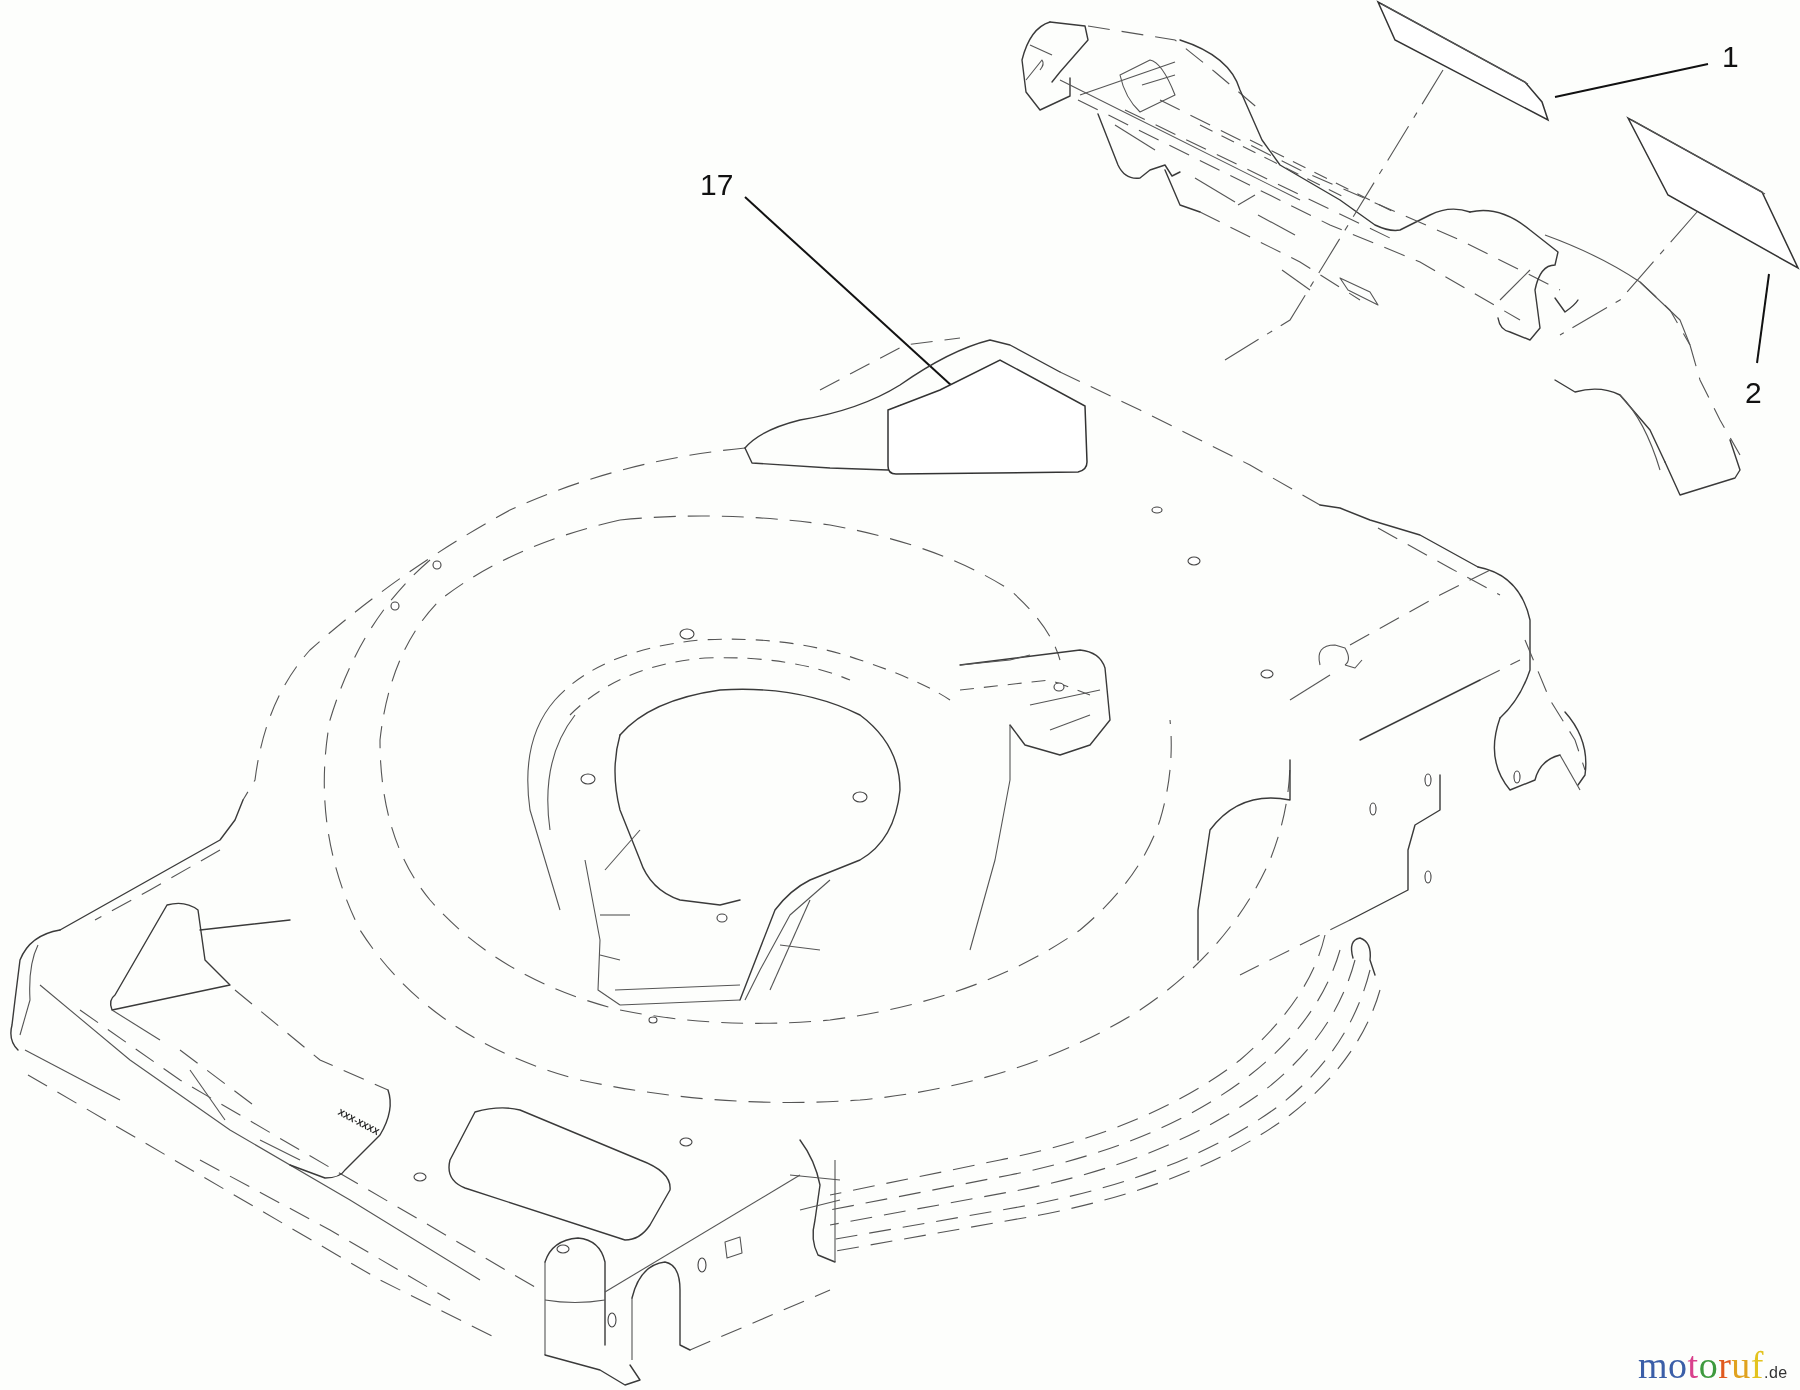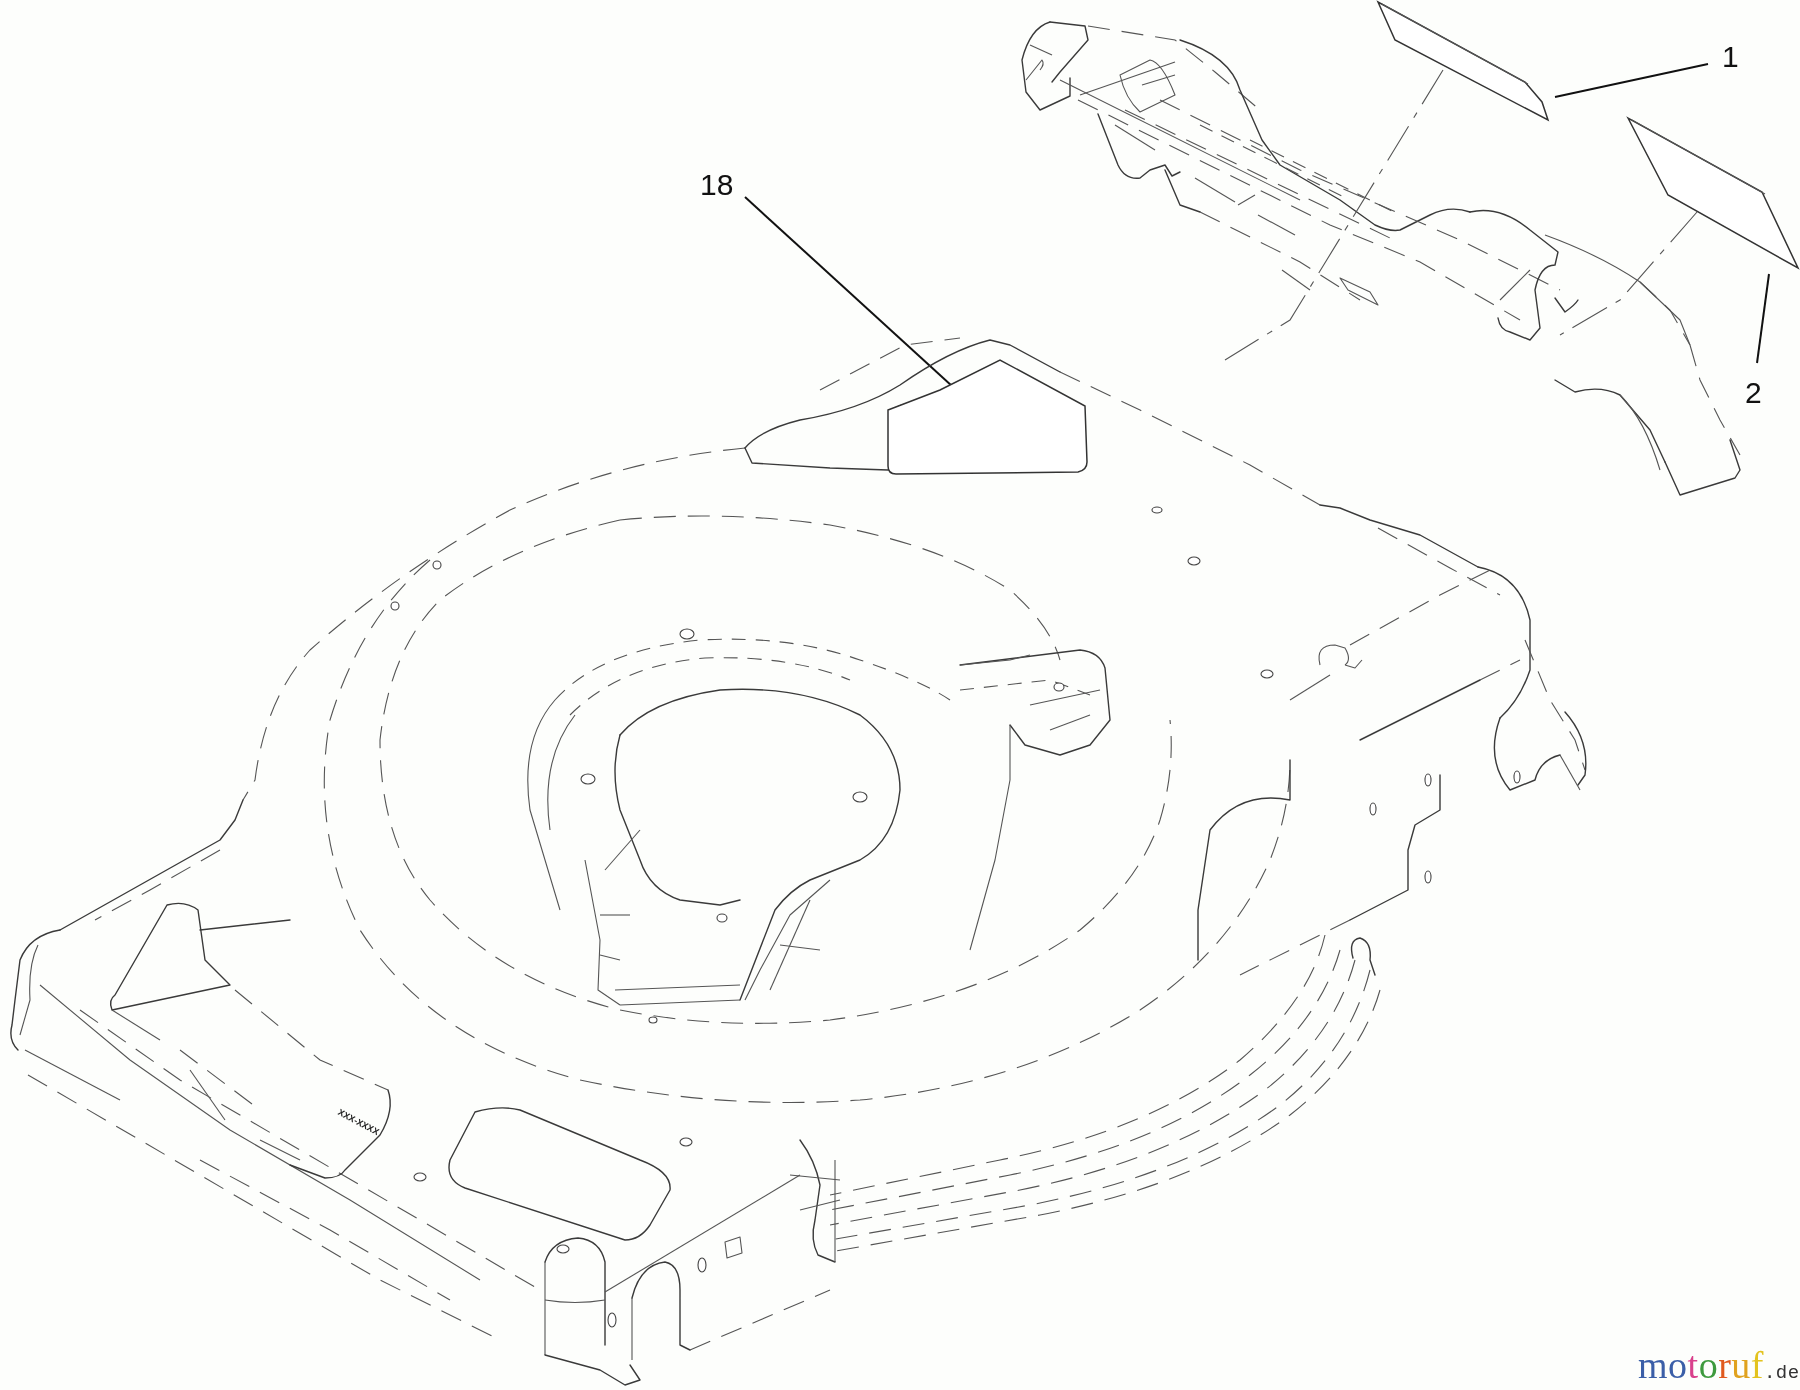--- a/index.html
+++ b/index.html
@@ -10,21 +10,21 @@
   .thin  { fill: none; stroke: #555; stroke-width: 1.1; stroke-linejoin: round; }
   .dash  { fill: none; stroke: #555; stroke-width: 1.1; stroke-dasharray: 22 12; }
   .dash2 { fill: none; stroke: #555; stroke-width: 1.1; stroke-dasharray: 14 10; }
   .leader { fill: none; stroke: #111; stroke-width: 2; }
   .center { fill: none; stroke: #555; stroke-width: 1.1; stroke-dasharray: 40 10 6 10; }
   .hole { fill: #fff; stroke: #444; stroke-width: 1.1; }
   .decal { fill: #fff; stroke: #333; stroke-width: 1.5; }
   .callout { position: absolute; font-size: 30px; color: #111; line-height: 1; }
   .watermark { position: absolute; left: 1638px; top: 1343px; font-family: "Liberation Serif", serif;
                font-size: 38px; letter-spacing: 0.5px; white-space: nowrap; }
-  .watermark .suffix { font-family: Liberation Mono, monospace; font-size: 19px; color: #333; }
+  .watermark .suffix { font-family: Liberation Sans, sans-serif; font-size: 16px; color: #333; }
   .plate { position: absolute; left: 336px; top: 1117px; font-size: 9px; color: #222;
            transform: rotate(28deg); font-weight: bold; }
 </style>
 </head>
 <body>
 
 <svg id="diagram" viewBox="0 0 1800 1390" xmlns="http://www.w3.org/2000/svg">
 
   <g>
 
@@ -209,19 +209,19 @@
     <path class="solid" d="M800,1140 Q815,1160 820,1185 L815,1220 Q810,1240 818,1255 L835,1262"></path>
     <path class="thin" d="M790,1175 L840,1180"></path>
     <path class="thin" d="M800,1210 L840,1200"></path>
     <path class="thin" d="M835,1160 L835,1262"></path>
   </g>
 
 </svg>
 
 <div class="callout" style="left:1722px; top:42px;">1</div>
 <div class="callout" style="left:1745px; top:378px;">2</div>
-<div class="callout" style="left:700px; top:170px;">18</div>
+<div class="callout" style="left:700px; top:170px;">17</div>
 
 <div class="plate">XXX-XXXX</div>
 
 <div class="watermark">
   <span style="color:#3b5fa8">m</span><span style="color:#3b5fa8">o</span><span style="color:#d9418c">t</span><span style="color:#3e9a3e">o</span><span style="color:#e05a1e">r</span><span style="color:#e0a21e">u</span><span style="color:#e3c31e">f</span><span class="suffix">.de</span>
 </div>
 
 </body></html>

